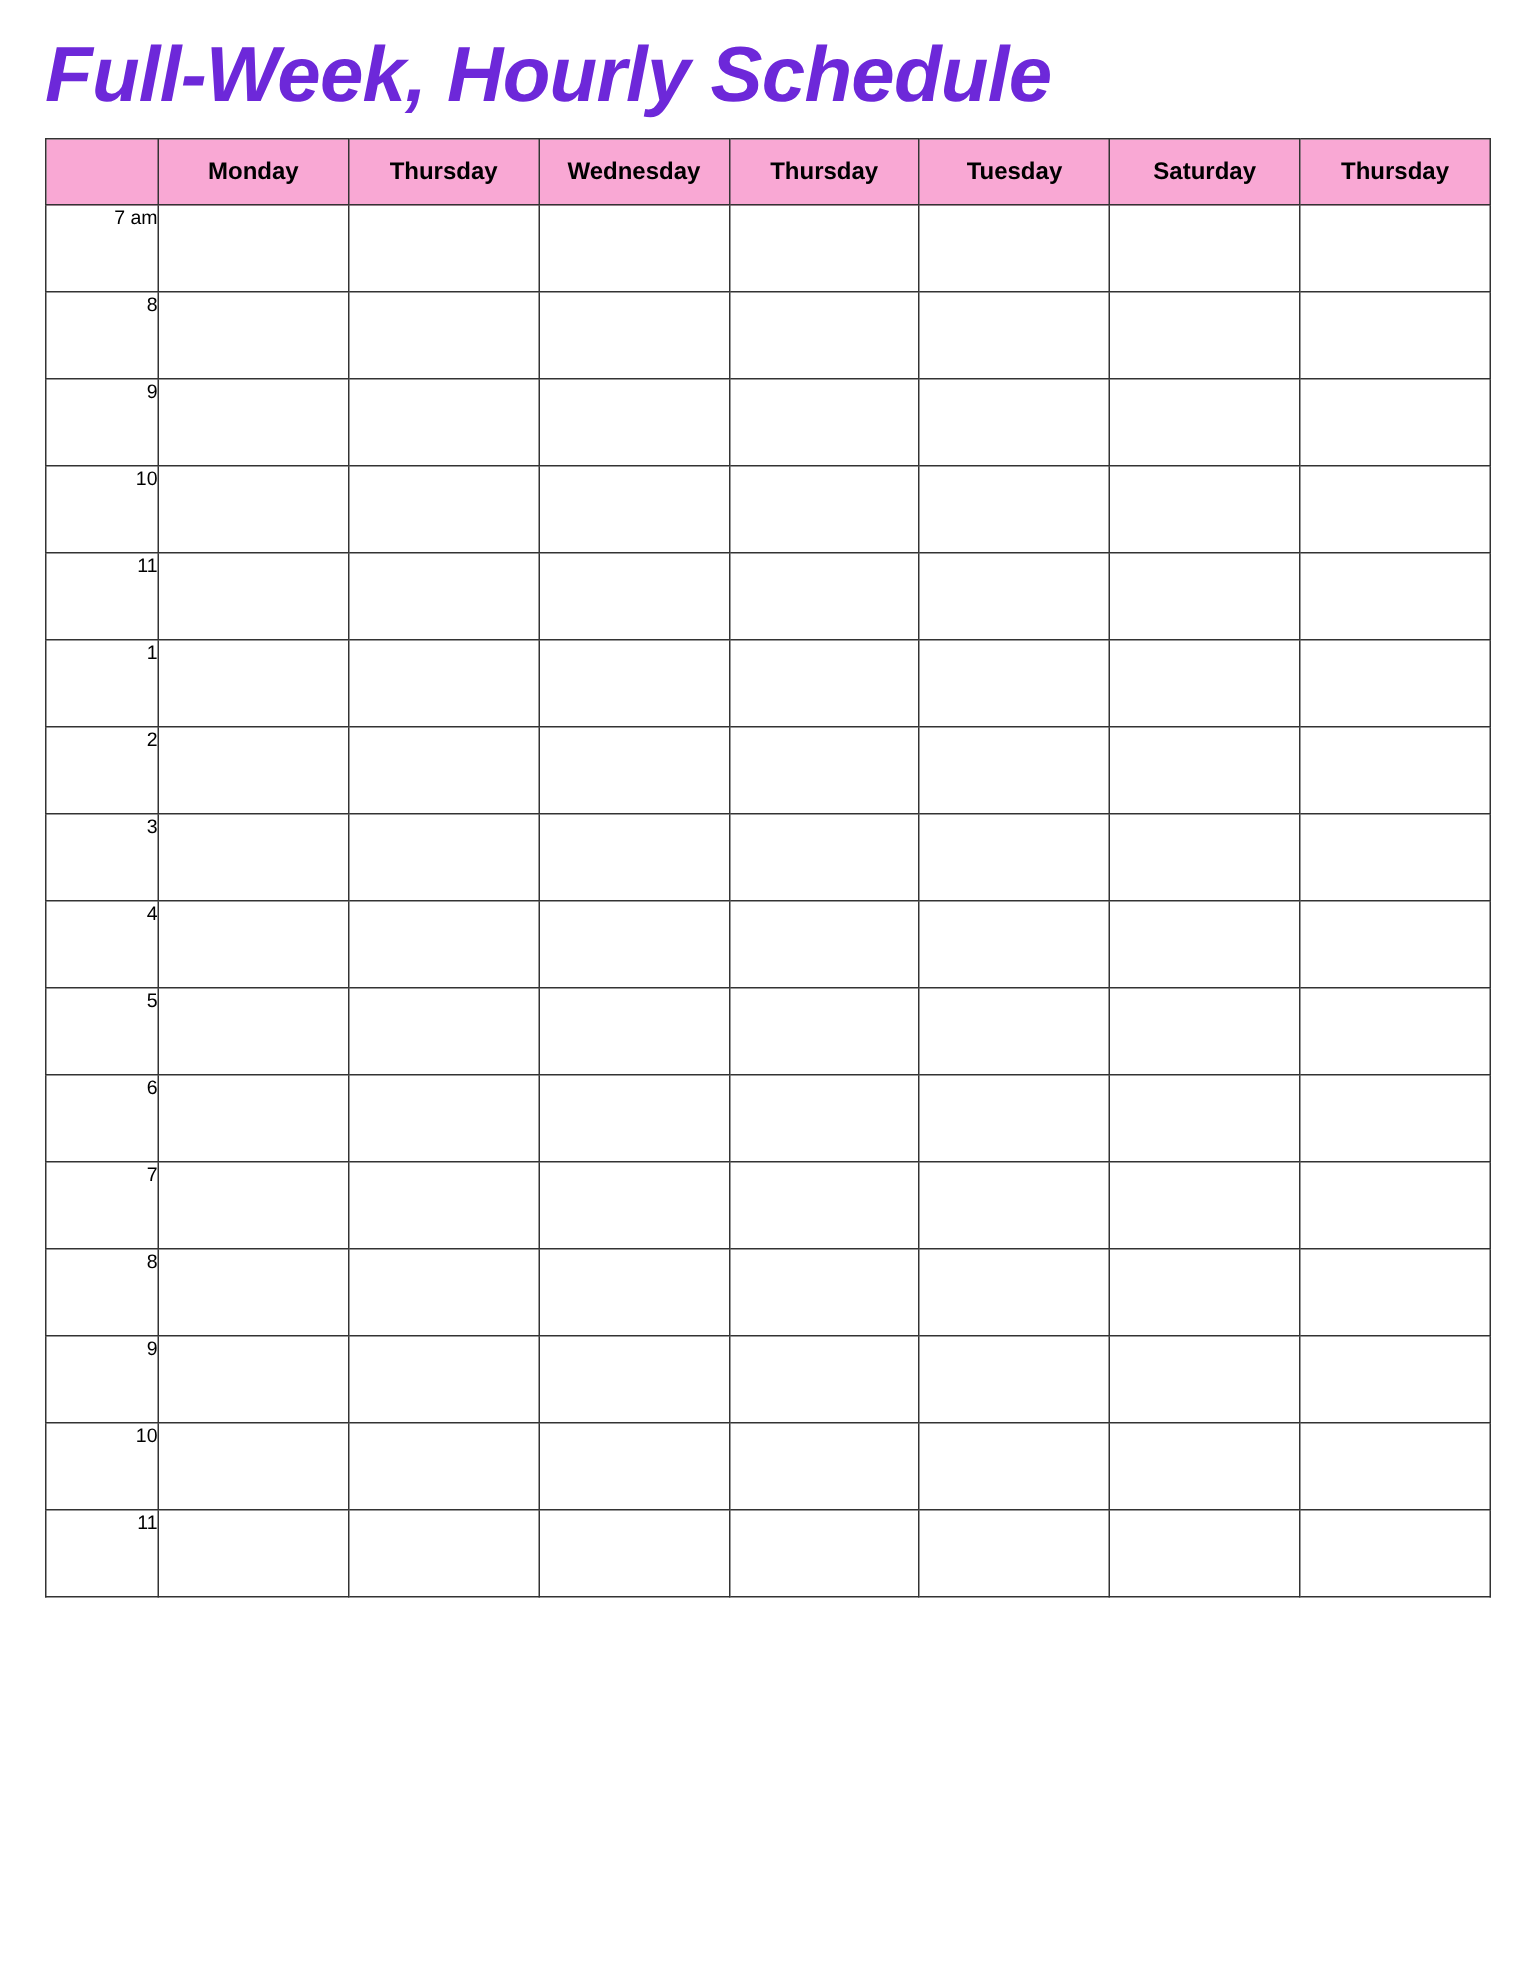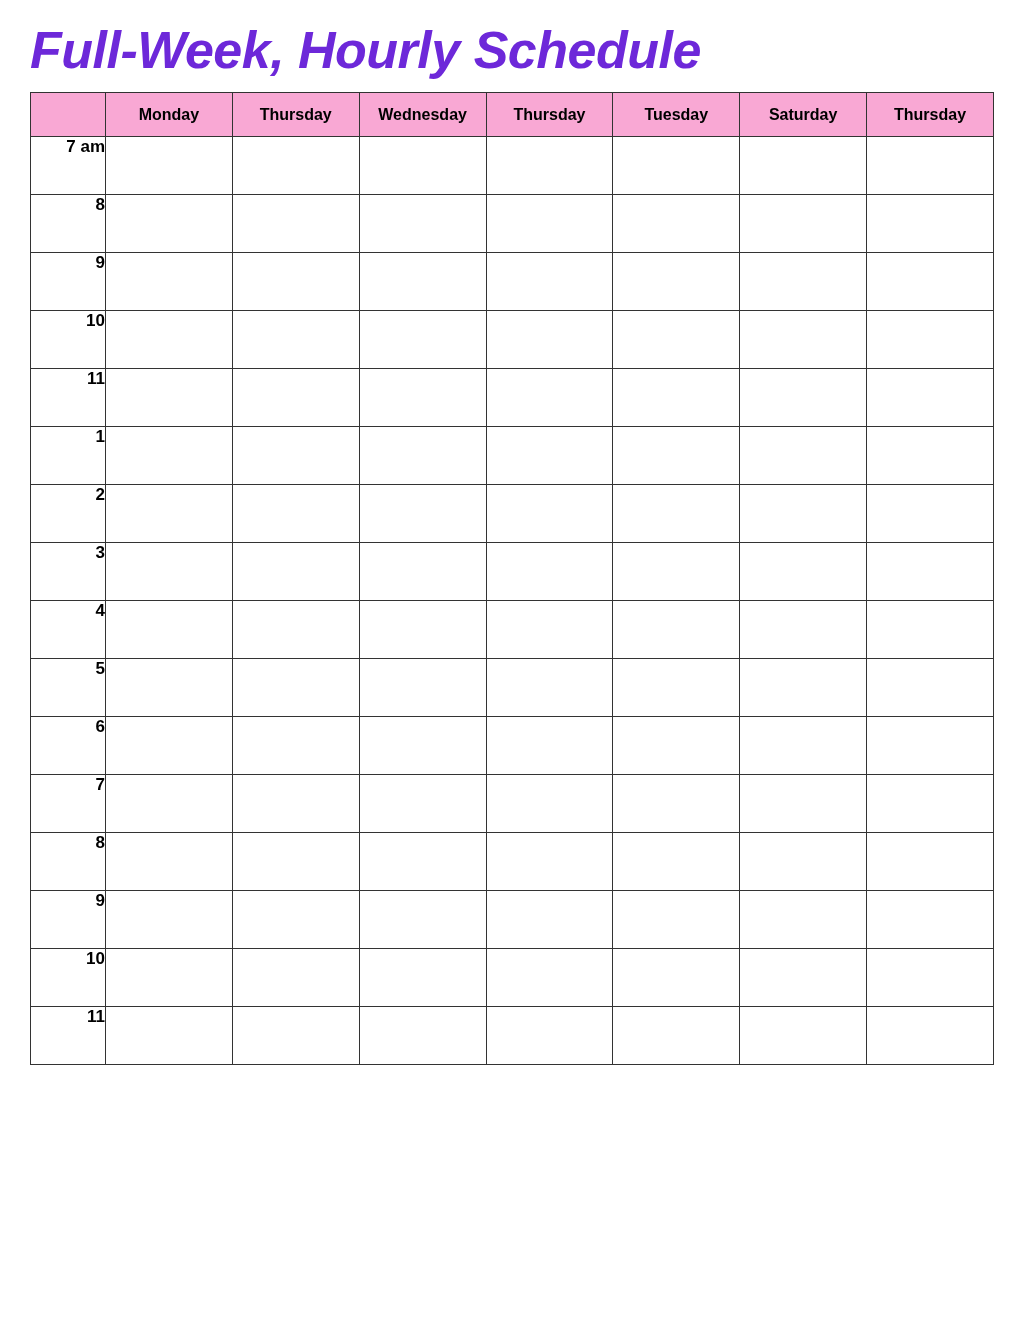--- a/index.html
+++ b/index.html
@@ -107,22 +107,22 @@
     }
 
     .schedule-table td {
       vertical-align: top;
     }
 
     .time-cell {
       text-align: right;
       padding-right: 8px;
       padding-top: 6px;
-      font-size: 17px;
-      font-weight: 700;
+      font-size: 13px;
+      font-weight: 400;
       color: #000;
       width: 70px;
       min-width: 70px;
     }
 
     .day-cell {
       min-width: 110px;
     }
 
     .col-time {

